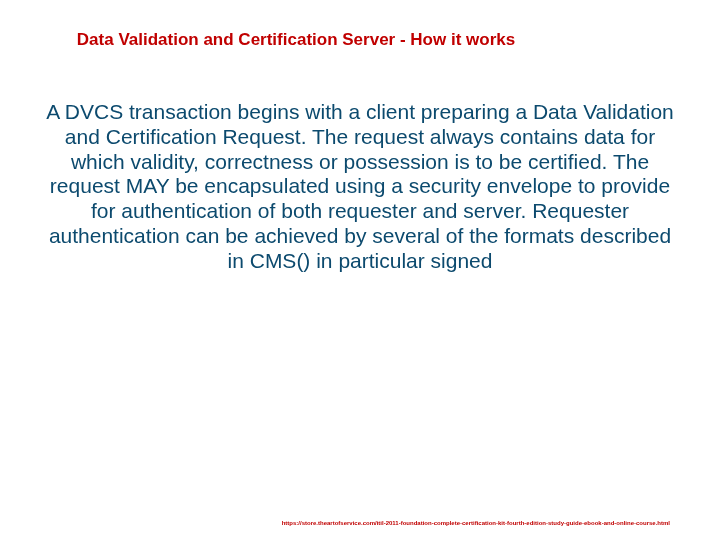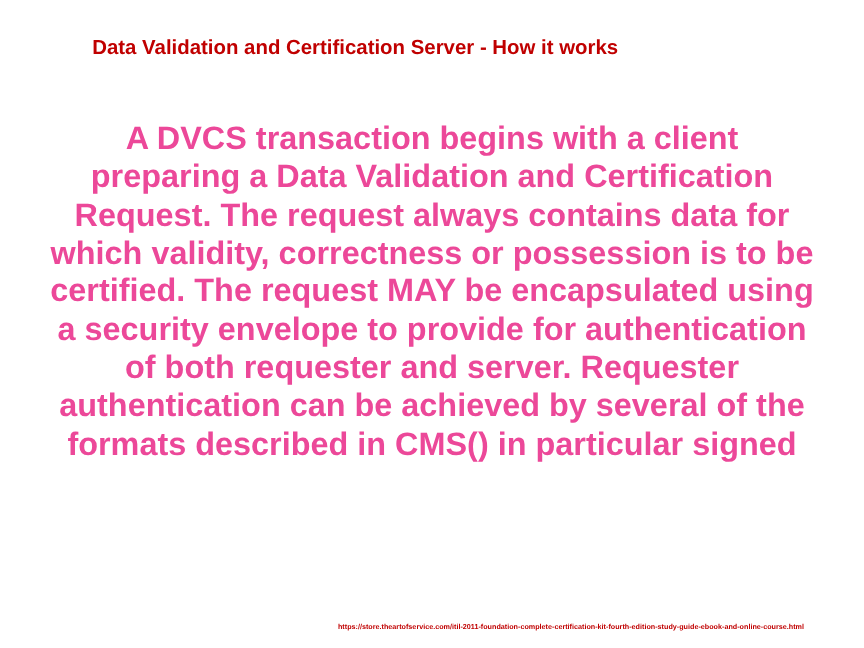--- a/index.html
+++ b/index.html
@@ -27,23 +27,23 @@
     font-size: 17px;
     font-weight: bold;
     color: #c00000;
   }
   .body-text {
     position: absolute;
     top: 100px;
     left: 40px;
     right: 40px;
     text-align: center;
-    font-size: 27px;
-    font-weight: bold;
-    color: #ec4899;
+    font-size: 21px;
+    font-weight: normal;
+    color: #0c4a6e;
     line-height: 1.18;
   }
   .footer-link {
     position: absolute;
     bottom: 14px;
     right: 50px;
     font-size: 6px;
     color: #c00000;
     font-weight: bold;
     white-space: nowrap;

